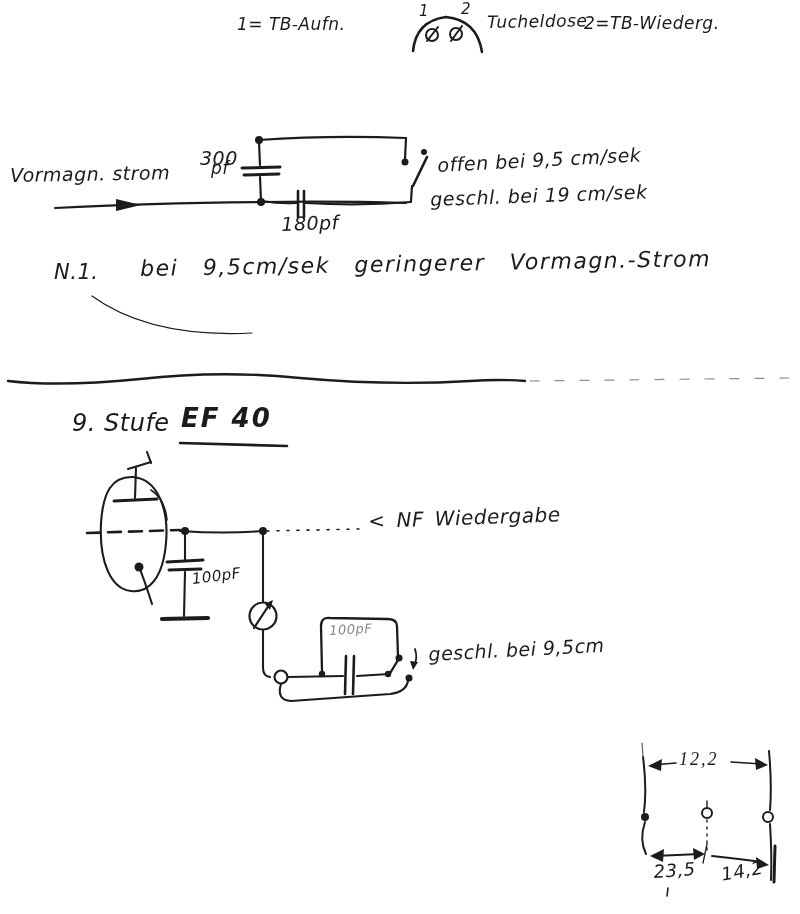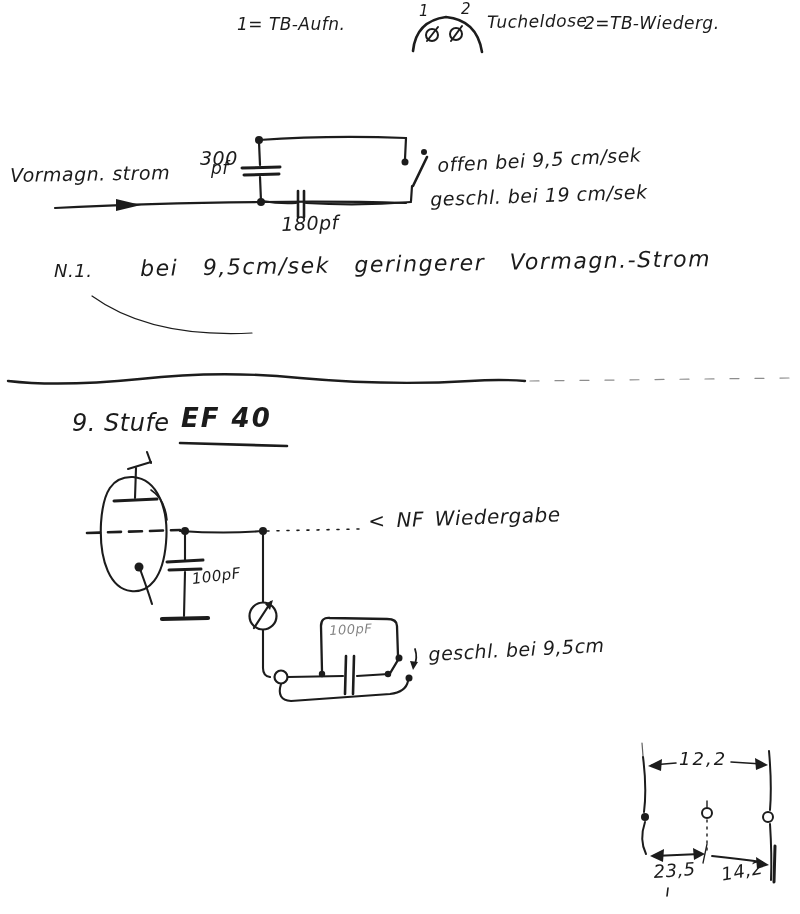--- a/index.html
+++ b/index.html
@@ -170,28 +170,28 @@
   <div class="hw" style="left:487px;top:14px;font-size:17px;transform:rotate(-1deg);">Tucheldose</div>
   <div class="hw" style="left:584px;top:15px;font-size:17px;">2=TB-Wiederg.</div>
 
   <div class="hw" style="left:10px;top:166px;font-size:19px;transform:rotate(-1deg);">Vormagn. strom</div>
   <div class="hw" style="left:200px;top:149px;font-size:19px;text-align:right;">300</div>
   <div class="hw" style="left:211px;top:160px;font-size:17px;">pf</div>
   <div class="hw" style="left:281px;top:215px;font-size:19px;transform:rotate(-2deg);">180pf</div>
   <div class="hw" style="left:437px;top:156px;font-size:19px;transform:rotate(-3deg);">offen bei 9,5 cm/sek</div>
   <div class="hw" style="left:430px;top:190px;font-size:19px;transform:rotate(-2deg);">geschl. bei 19 cm/sek</div>
 
-  <div class="hw" style="left:54px;top:262px;font-size:18px;">N.1.</div>
+  <div class="hw" style="left:54px;top:262px;font-size:21px;">N.1.</div>
   <div class="hw" style="left:140px;top:258px;font-size:22px;word-spacing:16px;letter-spacing:1.5px;transform:rotate(-1deg);">bei 9,5cm/sek geringerer Vormagn.-Strom</div>
 
   <div class="hw" style="left:72px;top:411px;font-size:24px;">9. Stufe</div>
   <div class="hw" style="left:181px;top:405px;font-size:26px;font-weight:bold;letter-spacing:2px;">EF 40</div>
 
   <div class="hw" style="left:191px;top:572px;font-size:15px;transform:rotate(-7deg);">100pF</div>
   <div class="hw" style="left:368px;top:511px;font-size:20px;transform:rotate(-2deg);word-spacing:4px;">&lt; NF Wiedergabe</div>
   <div class="hw" style="left:329px;top:624px;font-size:13px;opacity:.55;transform:rotate(-3deg);">100pF</div>
   <div class="hw" style="left:428px;top:645px;font-size:19px;transform:rotate(-3deg);">geschl. bei 9,5cm</div>
 
-  <div class="hw" style="left:679px;top:750px;font-size:18px;letter-spacing:2px;">12,2</div>
+  <div class="hw" style="left:679px;top:750px;font-size:18px;letter-spacing:2px;font-family:Liberation Serif, serif;">12,2</div>
   <div class="hw" style="left:653px;top:863px;font-size:18px;transform:rotate(-4deg);">23,5</div>
   <div class="hw" style="left:720px;top:866px;font-size:18px;transform:rotate(-10deg);">14,2</div>
 
 </div>
 
 </body></html>

